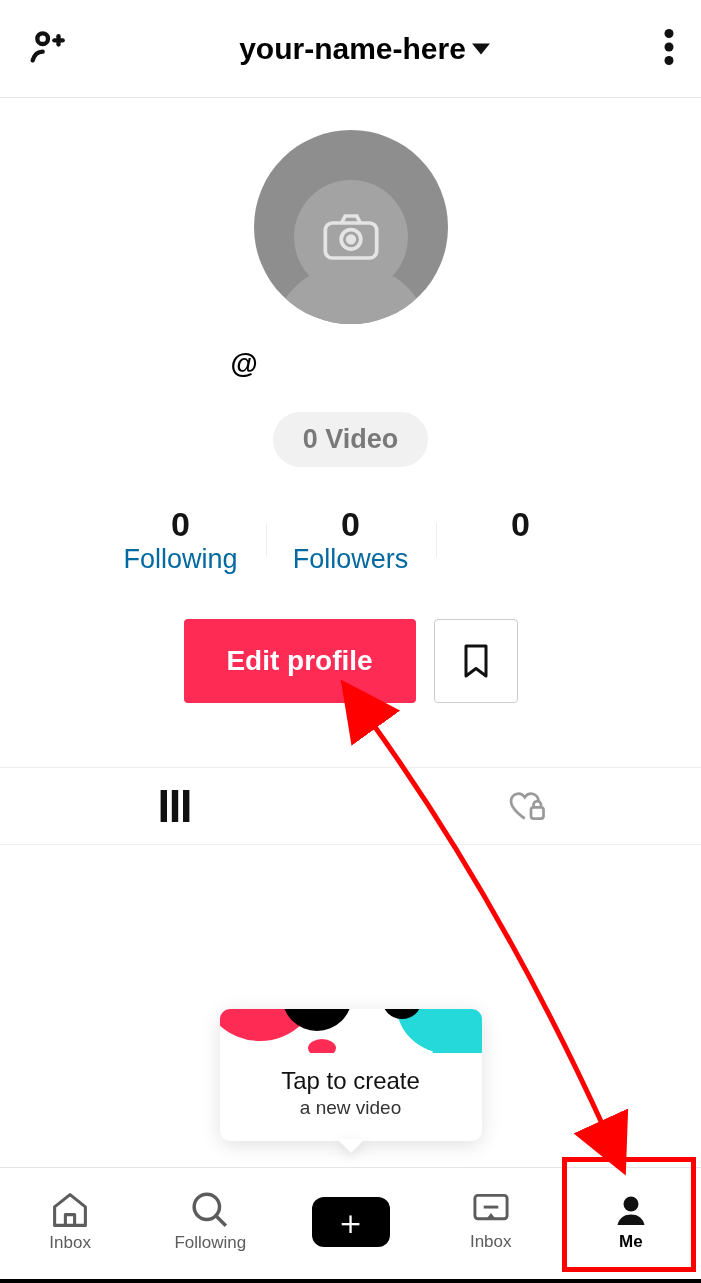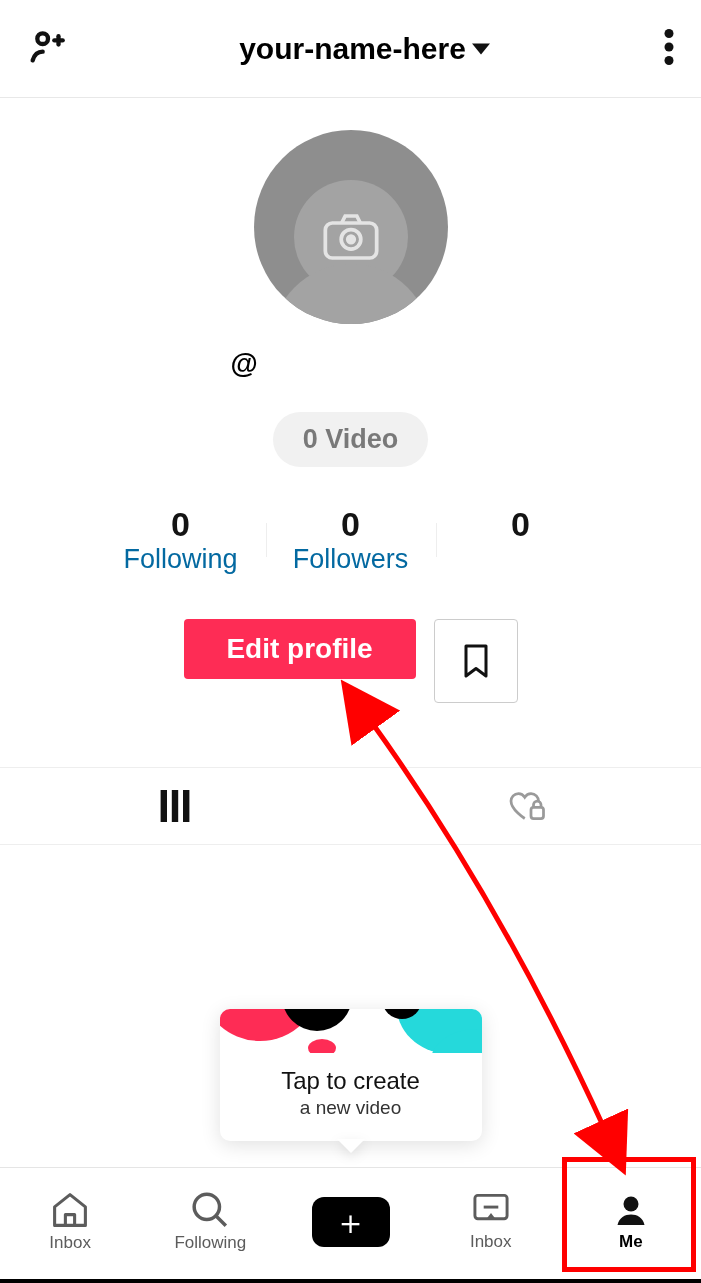--- a/index.html
+++ b/index.html
@@ -122,21 +122,21 @@
     gap: 18px;
     margin-top: 44px;
     justify-content: center;
   }
   .edit-btn {
     background: #fe2c55;
     color: #fff;
     font-weight: 600;
     font-size: 28px;
     width: 232px;
-    height: 60px;
+    height: 84px;
     border: none;
     border-radius: 4px;
     display: flex;
     align-items: center;
     justify-content: center;
   }
   .bookmark-btn {
     width: 84px;
     height: 84px;
     border: 1.5px solid #ccc;

